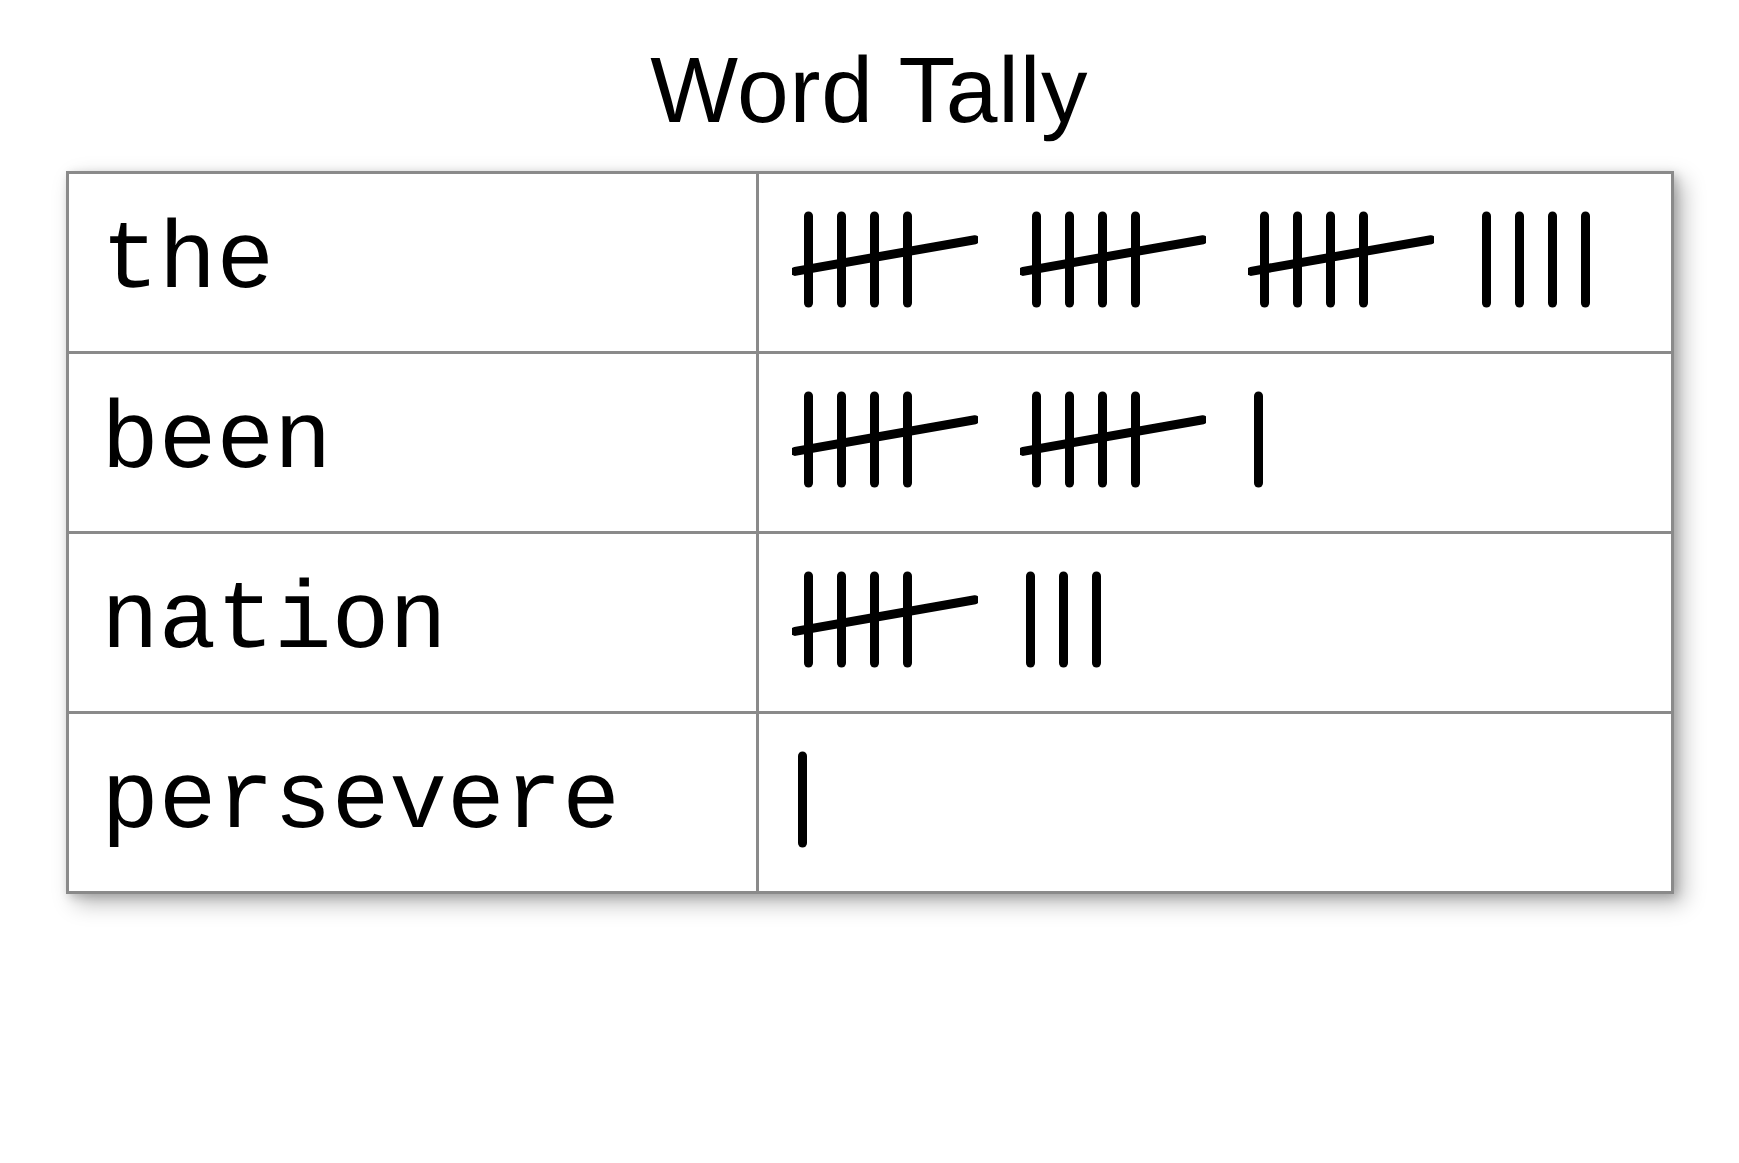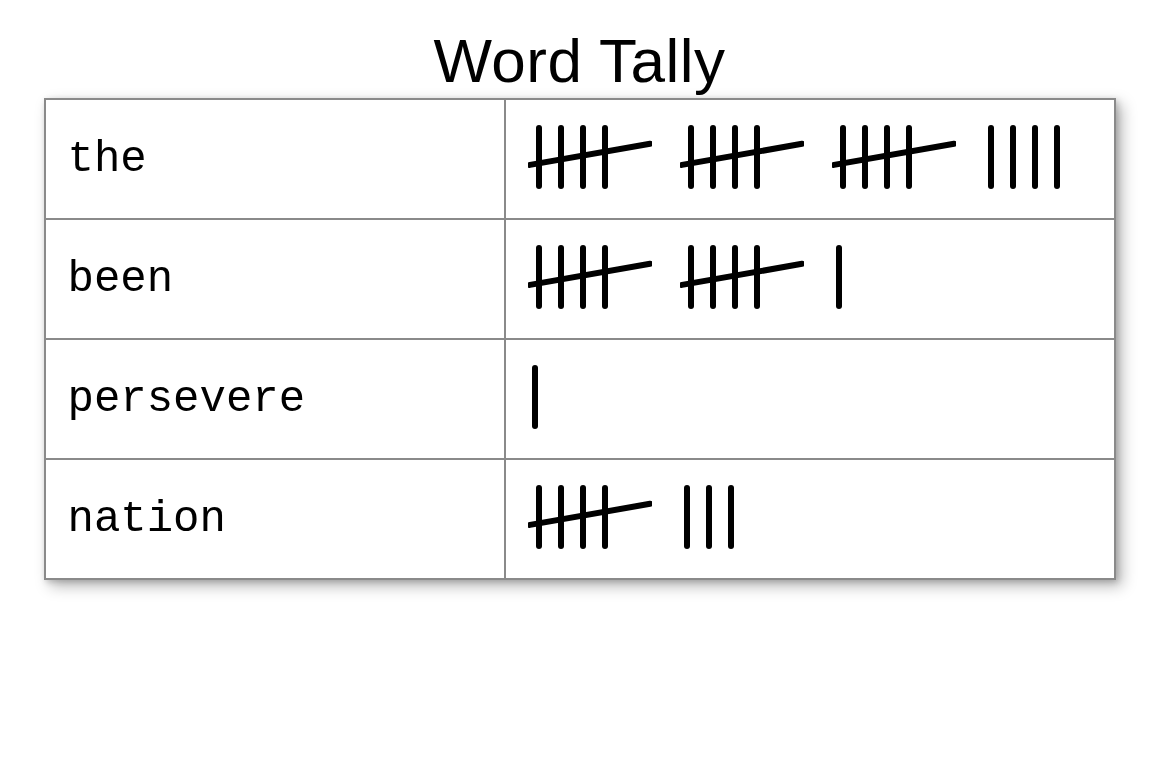--- a/index.html
+++ b/index.html
@@ -14,40 +14,40 @@
       display: flex;
       flex-direction: column;
       align-items: center;
       padding-top: 25px;
       font-family: "Helvetica Neue", Helvetica, Arial, sans-serif;
     }
     .title {
       font-size: 62px;
       font-weight: 400;
       color: #000;
-      margin-bottom: 2px;
+      margin-bottom: 18px;
       letter-spacing: 0.5px;
     }
     .table-wrap {
       box-shadow: 6px 6px 14px rgba(0,0,0,0.28), 2px 2px 6px rgba(0,0,0,0.18);
     }
     table {
       border-collapse: collapse;
       background: #fff;
     }
     td {
       border: 2px solid #8a8a8a;
       padding: 18px 22px;
       vertical-align: middle;
       height: 120px;
     }
     td.word-cell {
       width: 460px;
       font-family: "Courier New", Courier, monospace;
-      font-size: 44px;
+      font-size: 64px;
       color: #000;
     }
     td.tally-cell {
       width: 610px;
     }
     .tally-container {
       display: flex;
       align-items: center;
       gap: 28px;
     }
@@ -115,43 +115,43 @@
                   <line x1="77" y1="4" x2="77" y2="62" stroke="#000" stroke-width="6" stroke-linecap="round"></line>
                   <line x1="2" y1="40.92" x2="122" y2="19.8" stroke="#000" stroke-width="6" stroke-linecap="round"></line>
                 </svg></span>
               <span class="tally-group"><svg width="14" height="66" viewBox="0 0 14 66">
                   <line x1="7" y1="4" x2="7" y2="62" stroke="#000" stroke-width="6" stroke-linecap="round"></line>
                 </svg></span>
             </div>
           </td>
         </tr>
         <tr>
-          <td class="word-cell">persevere</td>
-          <td class="tally-cell">
-            <div class="tally-container">
-              <span class="tally-group"><svg width="14" height="66" viewBox="0 0 14 66">
-                  <line x1="7" y1="4" x2="7" y2="62" stroke="#000" stroke-width="6" stroke-linecap="round"></line>
-                </svg></span>
-            </div>
-          </td>
-        </tr>
-        <tr>
           <td class="word-cell">nation</td>
           <td class="tally-cell">
             <div class="tally-container">
               <span class="tally-group"><svg width="124" height="66" viewBox="0 0 124 66">
                   <line x1="11" y1="4" x2="11" y2="62" stroke="#000" stroke-width="6" stroke-linecap="round"></line>
                   <line x1="33" y1="4" x2="33" y2="62" stroke="#000" stroke-width="6" stroke-linecap="round"></line>
                   <line x1="55" y1="4" x2="55" y2="62" stroke="#000" stroke-width="6" stroke-linecap="round"></line>
                   <line x1="77" y1="4" x2="77" y2="62" stroke="#000" stroke-width="6" stroke-linecap="round"></line>
                   <line x1="2" y1="40.92" x2="122" y2="19.8" stroke="#000" stroke-width="6" stroke-linecap="round"></line>
                 </svg></span>
               <span class="tally-group"><svg width="58" height="66" viewBox="0 0 58 66">
                   <line x1="7" y1="4" x2="7" y2="62" stroke="#000" stroke-width="6" stroke-linecap="round"></line>
                   <line x1="29" y1="4" x2="29" y2="62" stroke="#000" stroke-width="6" stroke-linecap="round"></line>
                   <line x1="51" y1="4" x2="51" y2="62" stroke="#000" stroke-width="6" stroke-linecap="round"></line>
                 </svg></span>
             </div>
           </td>
         </tr>
+        <tr>
+          <td class="word-cell">persevere</td>
+          <td class="tally-cell">
+            <div class="tally-container">
+              <span class="tally-group"><svg width="14" height="66" viewBox="0 0 14 66">
+                  <line x1="7" y1="4" x2="7" y2="62" stroke="#000" stroke-width="6" stroke-linecap="round"></line>
+                </svg></span>
+            </div>
+          </td>
+        </tr>
       </tbody>
   </table>
 </div>
 
 </body></html>

